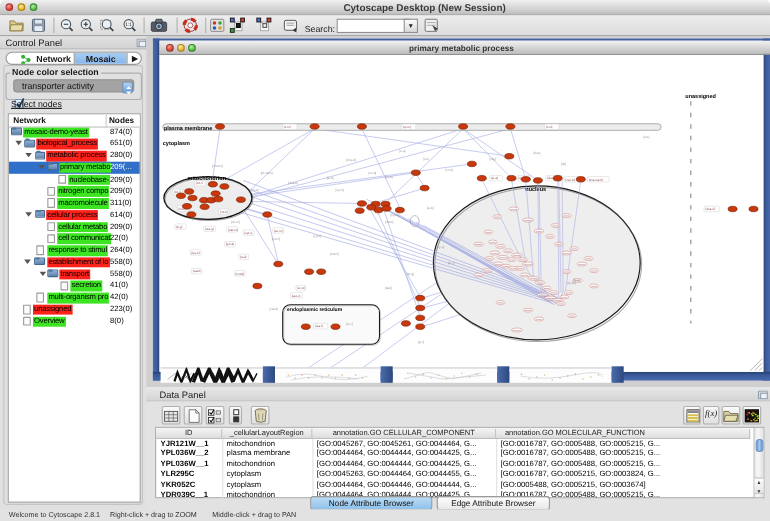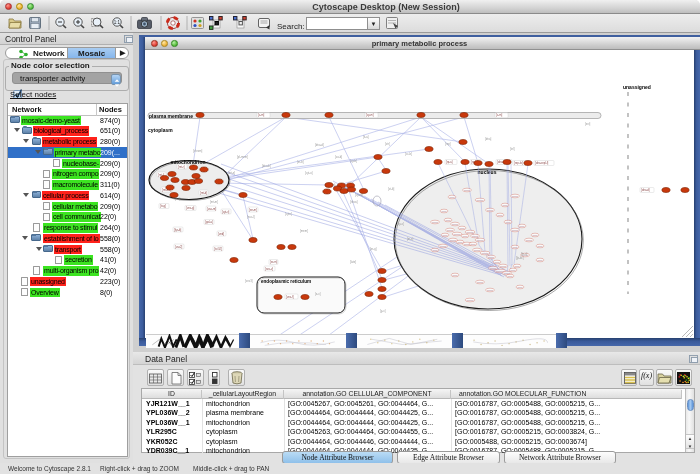--- a/index.html
+++ b/index.html
@@ -64,21 +64,21 @@
 #dp-body { left:133px; top:365px; width:567px; height:98px; background:#e2e2e2; }
 .dpbtn { position:absolute; top:4px; width:17px; height:17px; background:linear-gradient(#fafafa,#e0e0e0); border:1px solid #b0b0b0; border-radius:2px; }
 #dp-table { position:absolute; left:8px; top:23px; width:554px; height:65px; background:#fff; border:1px solid #a8a8a8; }
 #dp-thead { position:absolute; left:0; top:0; width:540px; height:10px; background:linear-gradient(#f5f5f5,#dedede); border-bottom:1px solid #b8b8b8; }
 #dp-thead div { position:absolute; top:1px; font-size:6.8px; color:#222; text-align:center; border-right:1px solid #c4c4c4; height:9px; }
 .drow { position:absolute; left:0; width:540px; height:9.4px; }
 .drow div { position:absolute; font-size:7px; color:#000; white-space:nowrap; overflow:hidden; line-height:9.5px; }
 #dp-scroll { position:absolute; right:0px; top:0px; width:9px; height:63px; background:linear-gradient(90deg,#e8e8e8,#f8f8f8 40%,#e0e0e0); border-left:1px solid #bbb; }
 #dp-thumb { position:absolute; left:0.5px; top:10px; width:7px; height:12px; background:linear-gradient(90deg,#5a92d8,#a8ccf2 45%,#5a92d8); border-radius:3.5px; border:0.5px solid #6a8fc0; }
 #dp-tabs { position:absolute; left:0; top:86px; width:567px; height:14px; }
-.seg { position:absolute; top:0; height:13px; border:1px solid #9a9a9a; border-radius:3px; background:linear-gradient(#fdfdfd,#e8e8e8); font-size:7.5px; color:#111; text-align:center; line-height:12px;font-family:Liberation Serif, serif; }
+.seg { position:absolute; top:0; height:13px; border:1px solid #9a9a9a; border-radius:3px; background:linear-gradient(#fdfdfd,#e8e8e8); font-size:7.5px; color:#111; text-align:center; line-height:12px; }
 .seg.sel { background:linear-gradient(#badcf5,#8fc0ea); font-weight:normal; }
 </style>
 </head>
 <body>
 <div id="app">
 
   <div id="titlebar" class="abs">
     <div class="tl" style="left:5px; background:radial-gradient(circle at 35% 30%,#ff9a90,#e3443a 60%,#b02419); border:0.5px solid #a33;"></div>
     <div class="tl" style="left:16px; background:radial-gradient(circle at 35% 30%,#ffe9a8,#f0b73f 60%,#c98d1e); border:0.5px solid #a80;"></div>
     <div class="tl" style="left:27px; background:radial-gradient(circle at 35% 30%,#b8f0a8,#5fc344 60%,#3a9427); border:0.5px solid #383;"></div>
@@ -886,21 +886,20 @@
 </div>
 </div>
       <div id="dp-scroll">
         <div id="dp-thumb"></div>
         <div style="position:absolute;left:0;bottom:3px;width:8px;height:15px;background:linear-gradient(#fdfdfd,#e4e4e4);border-top:1px solid #c4c4c4;border-bottom:1px solid #c4c4c4;font-size:4.5px;color:#333;text-align:center;line-height:7.5px;">▲<br>▼</div>
       </div>
     </div>
     <div id="dp-tabs">
       <div class="seg sel" style="left:149px; width:111px;">Node Attribute Browser</div>
       <div class="seg" style="left:264px; width:103px;">Edge Attribute Browser</div>
-      <div class="seg" style="left:371px; width:112px;">Network Attribute Browser</div>
     </div>
   </div>
 
   <div id="statusbar" class="abs">
     <span style="left:8px;">Welcome to Cytoscape 2.8.1</span>
     <span style="left:100px;">Right-click + drag to ZOOM</span>
     <span style="left:193px;">Middle-click + drag to PAN</span>
   </div>
 </div>
 

